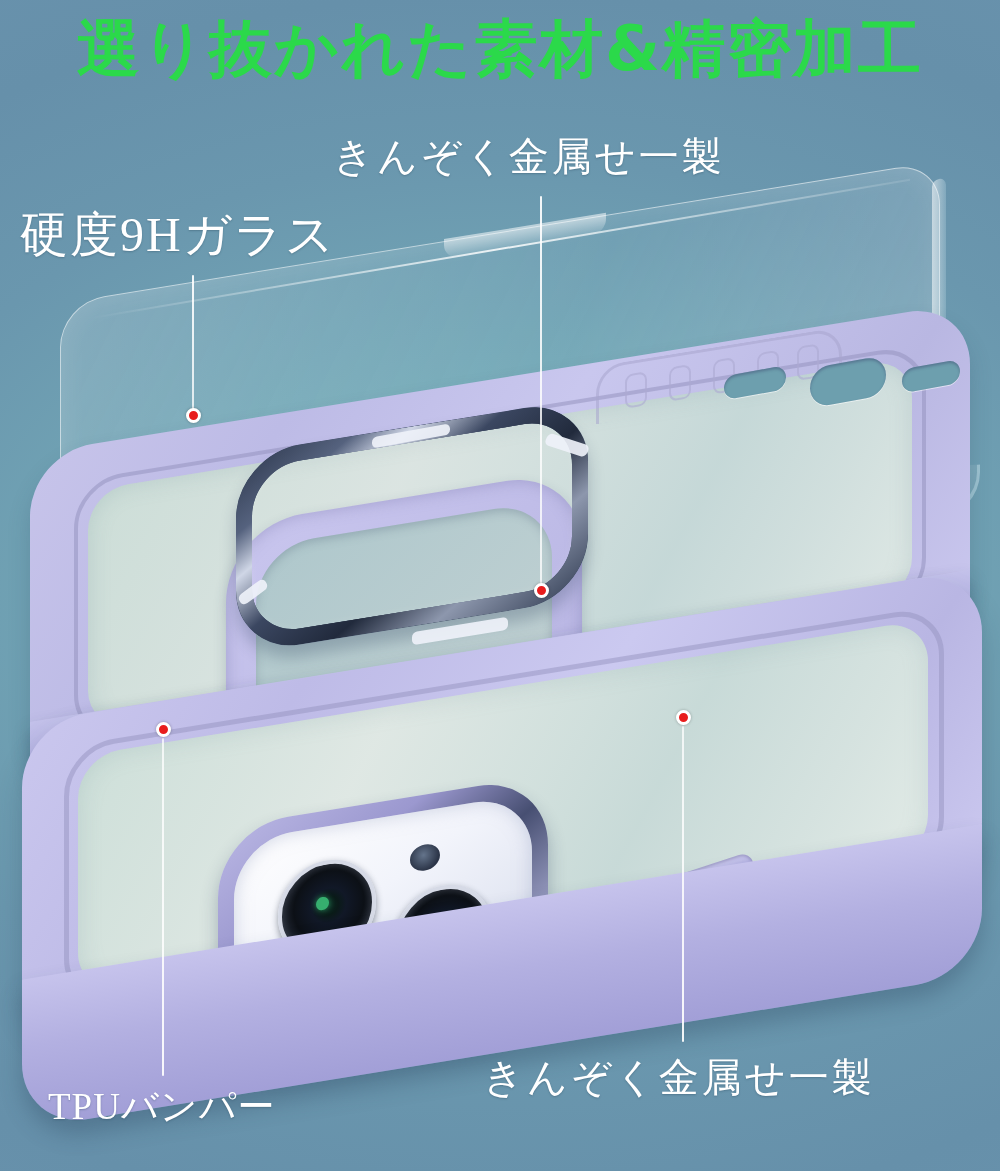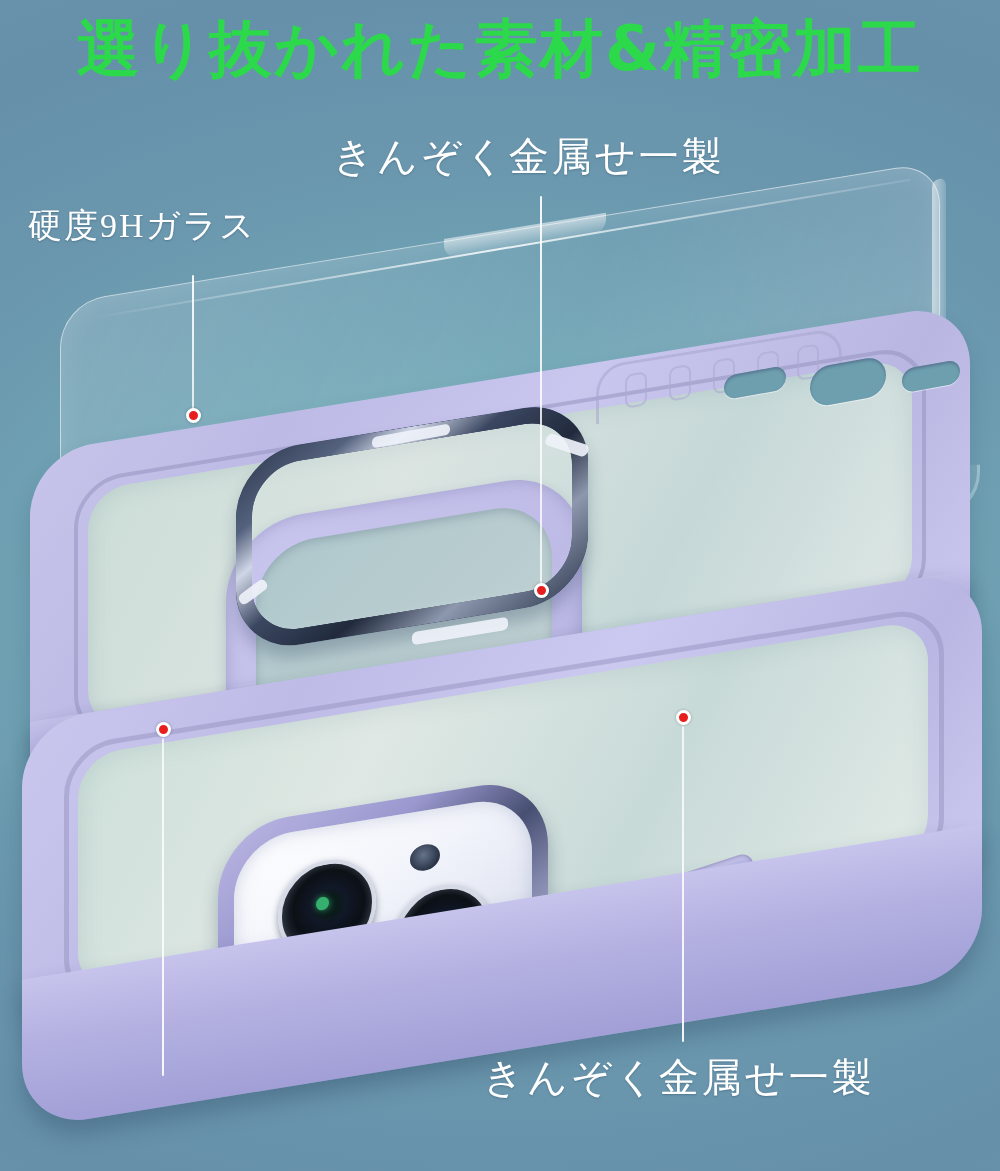--- a/index.html
+++ b/index.html
@@ -29,21 +29,21 @@
   }
 
   
   .label {
     position:absolute;
     color:#ffffff;
     font-family:Liberation Serif, serif;
     white-space:nowrap;
     text-shadow:0 1px 2px rgba(40,70,90,.35);
   }
-  #label-glass   { left:28px;  top:203px; font-size:34px; letter-spacing:2px; }
+  #label-glass   { left:20px;  top:203px; font-size:48px; letter-spacing:2px; }
   #label-metal-top { left:333px; top:129px; font-size:40px; letter-spacing:3px; }
   #label-tpu     { left:48px;  top:1082px; font-size:37px; letter-spacing:1px; }
   #label-metal-bottom { left:483px; top:1050px; font-size:40px; letter-spacing:3px; }
 
   
   .leader {
     position:absolute;
     width:2px;
     background:linear-gradient(180deg, rgba(255,255,255,.92), rgba(255,255,255,.75));
     border-radius:1px;
@@ -403,20 +403,21 @@
   </div>
 
   <div class="label" id="label-glass">硬度9Hガラス</div>
   <div class="leader" style="left:192px; top:275px; height:138px;"></div>
   <div class="dot" style="left:186px; top:408px;"></div>
 
   <div class="label" id="label-metal-top">きんぞく金属せ一製</div>
   <div class="leader" style="left:540px; top:196px; height:392px;"></div>
   <div class="dot" style="left:534px; top:583px;"></div>
 
+  <div class="label" id="label-tpu">TPUバンパー</div>
   <div class="leader up" style="left:162px; top:738px; height:338px;"></div>
   <div class="dot" style="left:156px; top:722px;"></div>
 
   <div class="label" id="label-metal-bottom">きんぞく金属せ一製</div>
   <div class="leader up" style="left:682px; top:726px; height:316px;"></div>
   <div class="dot" style="left:676px; top:710px;"></div>
 
 </div>
 
 </body></html>

